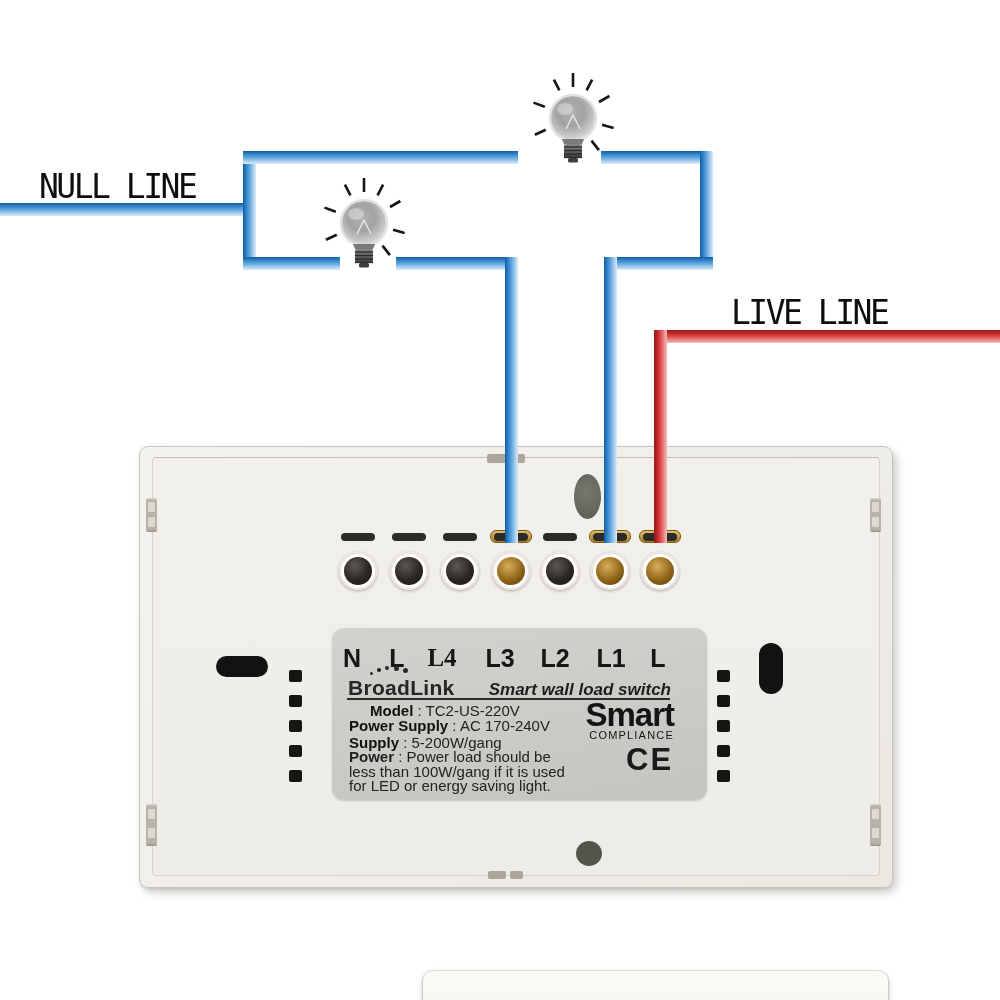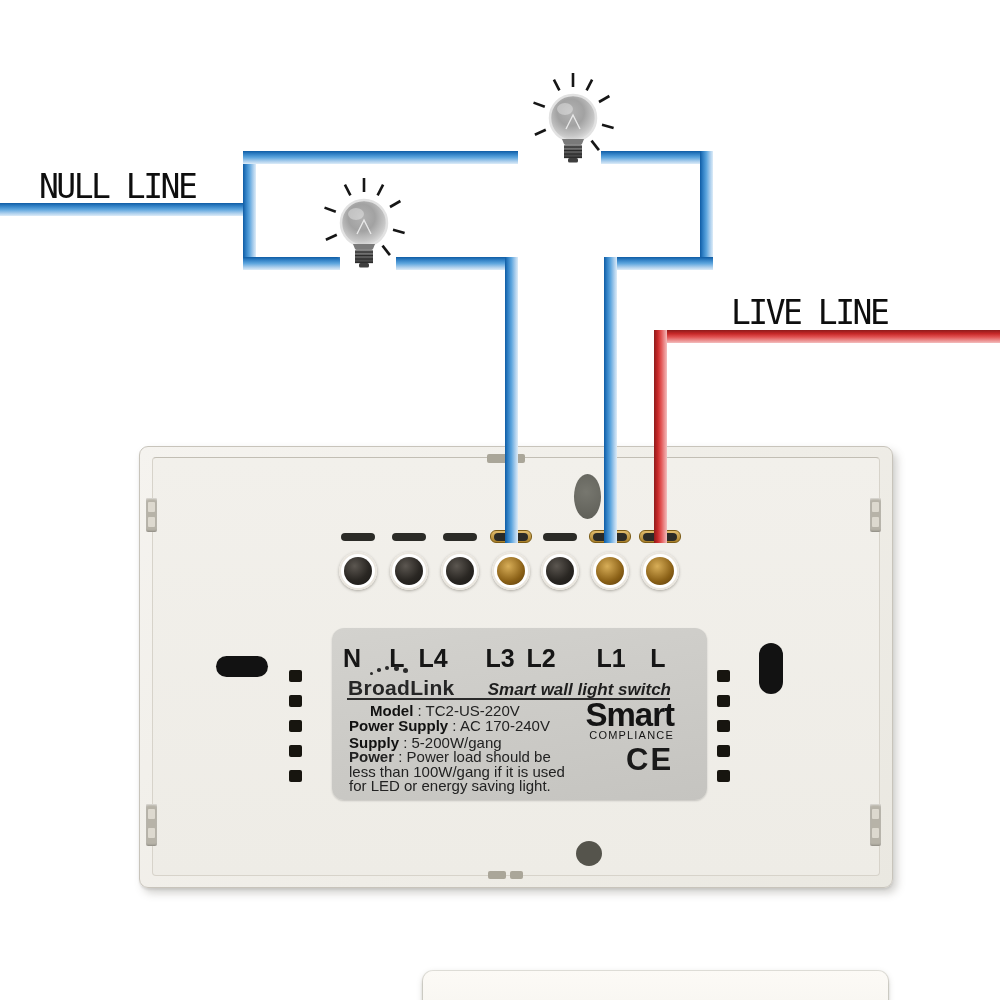--- a/index.html
+++ b/index.html
@@ -202,33 +202,33 @@
   <div class="vent" style="left:289px;top:770px;"></div>
   <div class="vent" style="left:717px;top:670px;"></div>
   <div class="vent" style="left:717px;top:695px;"></div>
   <div class="vent" style="left:717px;top:720px;"></div>
   <div class="vent" style="left:717px;top:745px;"></div>
   <div class="vent" style="left:717px;top:770px;"></div>
 
   <div class="sticker">
     <span class="term-letter" style="left:20px;">N</span>
     <span class="term-letter" style="left:65px;">L</span>
-    <span class="term-letter" style="left:101px;">L4</span>
+    <span class="term-letter" style="left:110px;font-family:Liberation Serif, serif;">L4</span>
     <span class="term-letter" style="left:168px;">L3</span>
-    <span class="term-letter" style="left:209px;">L2</span>
+    <span class="term-letter" style="left:223px;">L2</span>
     <span class="term-letter" style="left:279px;">L1</span>
     <span class="term-letter" style="left:326px;">L</span>
 
     <span class="brand">BroadLink</span>
     <span class="brand-dot" style="left:38px;top:44px;width:3px;height:3px;"></span>
     <span class="brand-dot" style="left:45px;top:40px;width:3.5px;height:3.5px;"></span>
     <span class="brand-dot" style="left:53px;top:38px;width:4px;height:4px;"></span>
     <span class="brand-dot" style="left:62px;top:38px;width:4.5px;height:4.5px;"></span>
     <span class="brand-dot" style="left:71px;top:40px;width:5px;height:5px;"></span>
-    <span class="tagline">Smart wall light switch</span>
+    <span class="tagline">Smart wall load switch</span>
     <div class="divider"></div>
 
     <div class="spec" style="top:75px;margin-left:21px;"><b>Model</b><span> : </span><span>TC2-US-220V</span></div>
     <div class="spec" style="top:90px;"><b>Power Supply</b><span> : </span><span>AC 170-240V</span></div>
     <div class="spec" style="top:107px;"><b>Supply</b><span> : </span><span>5-200W/gang</span></div>
     <div class="note-block"><b>Power</b><span> : </span><span>Power load should be less than 100W/gang if it is used for LED or energy saving light.</span></div>
 
     <div class="rohs">
       <div class="big">Smart</div>
       <div class="sub">COMPLIANCE</div>

